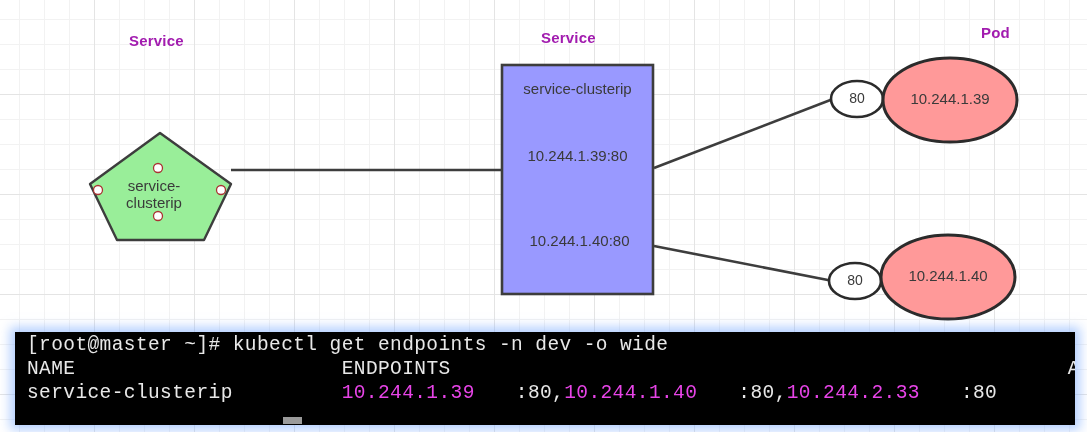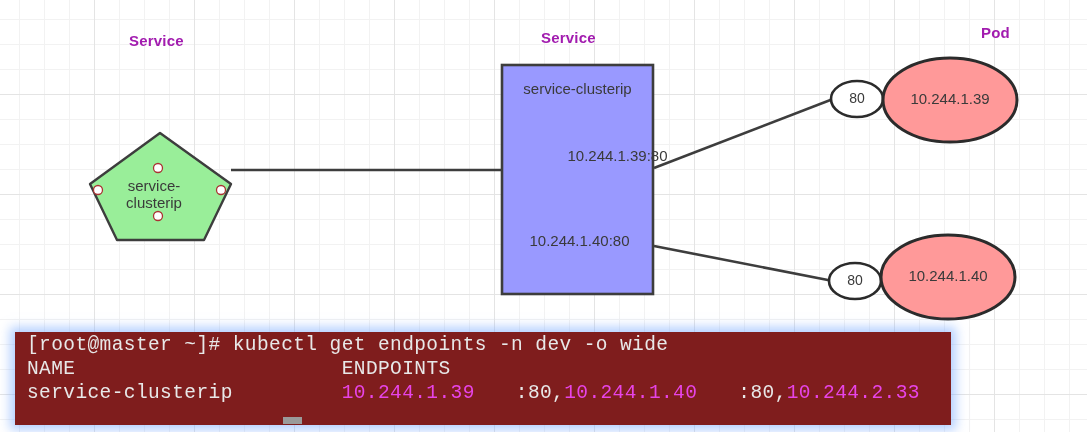--- a/index.html
+++ b/index.html
@@ -21,22 +21,22 @@
   #diagram{position:absolute;left:0;top:0;width:1087px;height:432px;}
   .hdr{
     position:absolute;font-weight:bold;font-size:15px;color:#a21caf;
     white-space:nowrap;letter-spacing:.2px;
   }
   .shp-label{
     position:absolute;font-size:15px;color:#3a3a3a;text-align:center;
     white-space:pre-line;line-height:17px;pointer-events:none;
   }
   #terminal{
-    position:absolute;left:15px;top:332px;width:936px;height:93px;
-    background:#7f1d1d;
+    position:absolute;left:15px;top:332px;width:1060px;height:93px;
+    background:#000000;
     box-shadow:0 0 10px 5px rgba(120,170,255,.55);
     overflow:hidden;
   }
   .tline{
     position:absolute;left:12px;
     font-family:"Liberation Mono","DejaVu Sans Mono",monospace;
     font-size:19.5px;line-height:21px;white-space:pre;
     color:#e8e8e8;letter-spacing:.4px;
   }
   .tl1{top:3px;}
@@ -78,21 +78,21 @@
 </svg>
 
 <div class="hdr" style="left:129px;top:32px;">Service</div>
 <div class="hdr" style="left:541px;top:29px;">Service</div>
 <div class="hdr" style="left:981px;top:24px;">Pod</div>
 
 <div class="shp-label" style="left:94px;top:177px;width:120px;">service-
 clusterip</div>
 
 <div class="shp-label" style="left:502px;top:80px;width:151px;">service-clusterip</div>
-<div class="shp-label" style="left:518px;top:147px;width:151px;padding-left:24px;">10.244.1.39:80</div>
+<div class="shp-label" style="left:502px;top:147px;width:151px;">10.244.1.39:80</div>
 <div class="shp-label" style="left:502px;top:232px;width:155px;">10.244.1.40:80</div>
 
 <div class="shp-label" style="left:832px;top:90px;width:50px;font-size:14px;">80</div>
 <div class="shp-label" style="left:885px;top:90px;width:130px;">10.244.1.39</div>
 
 <div class="shp-label" style="left:830px;top:272px;width:50px;font-size:14px;">80</div>
 <div class="shp-label" style="left:883px;top:267px;width:130px;">10.244.1.40</div>
 
 <div id="terminal">
   <div class="tline tl1"><span>[root@master ~]# </span><span>kubectl get endpoints -n dev -o wide</span></div>

